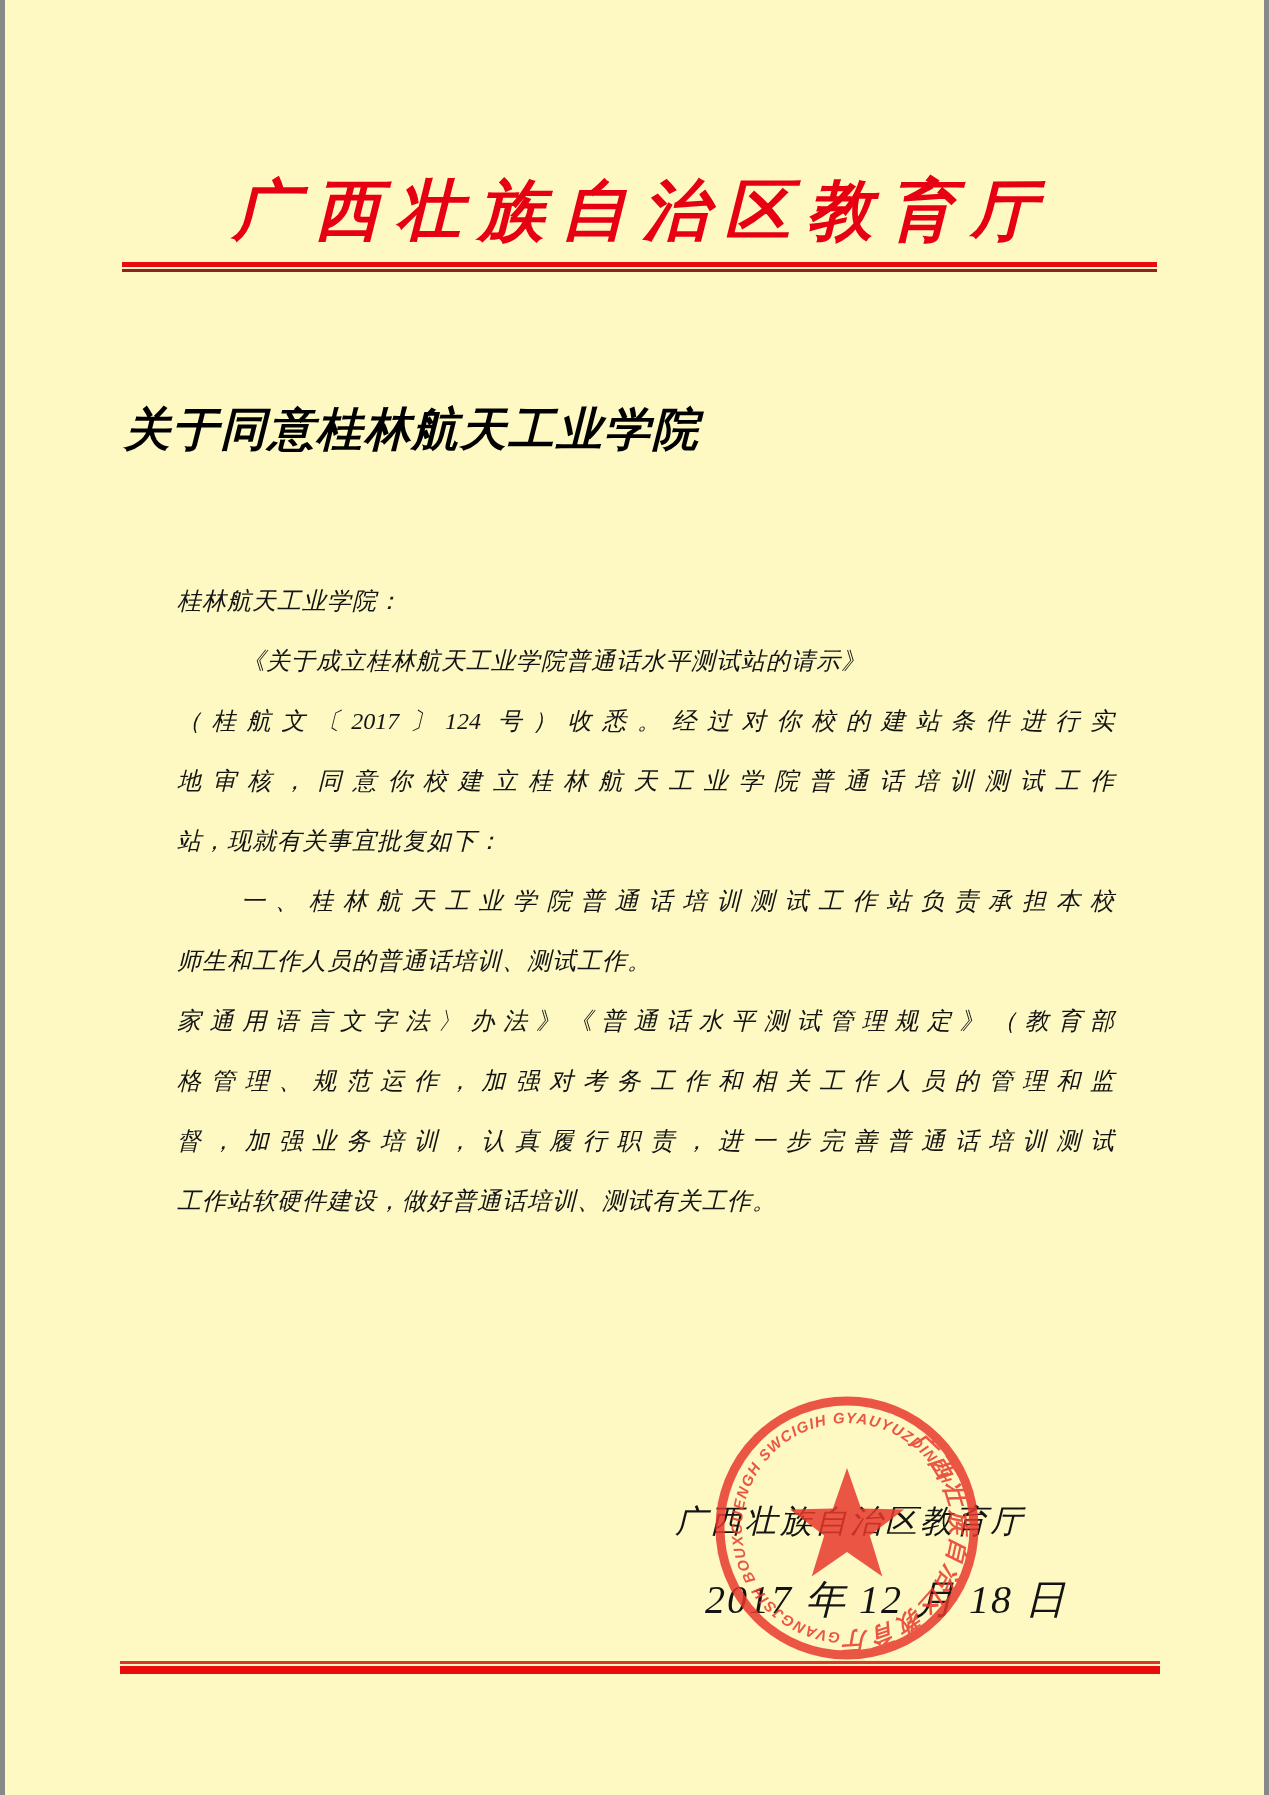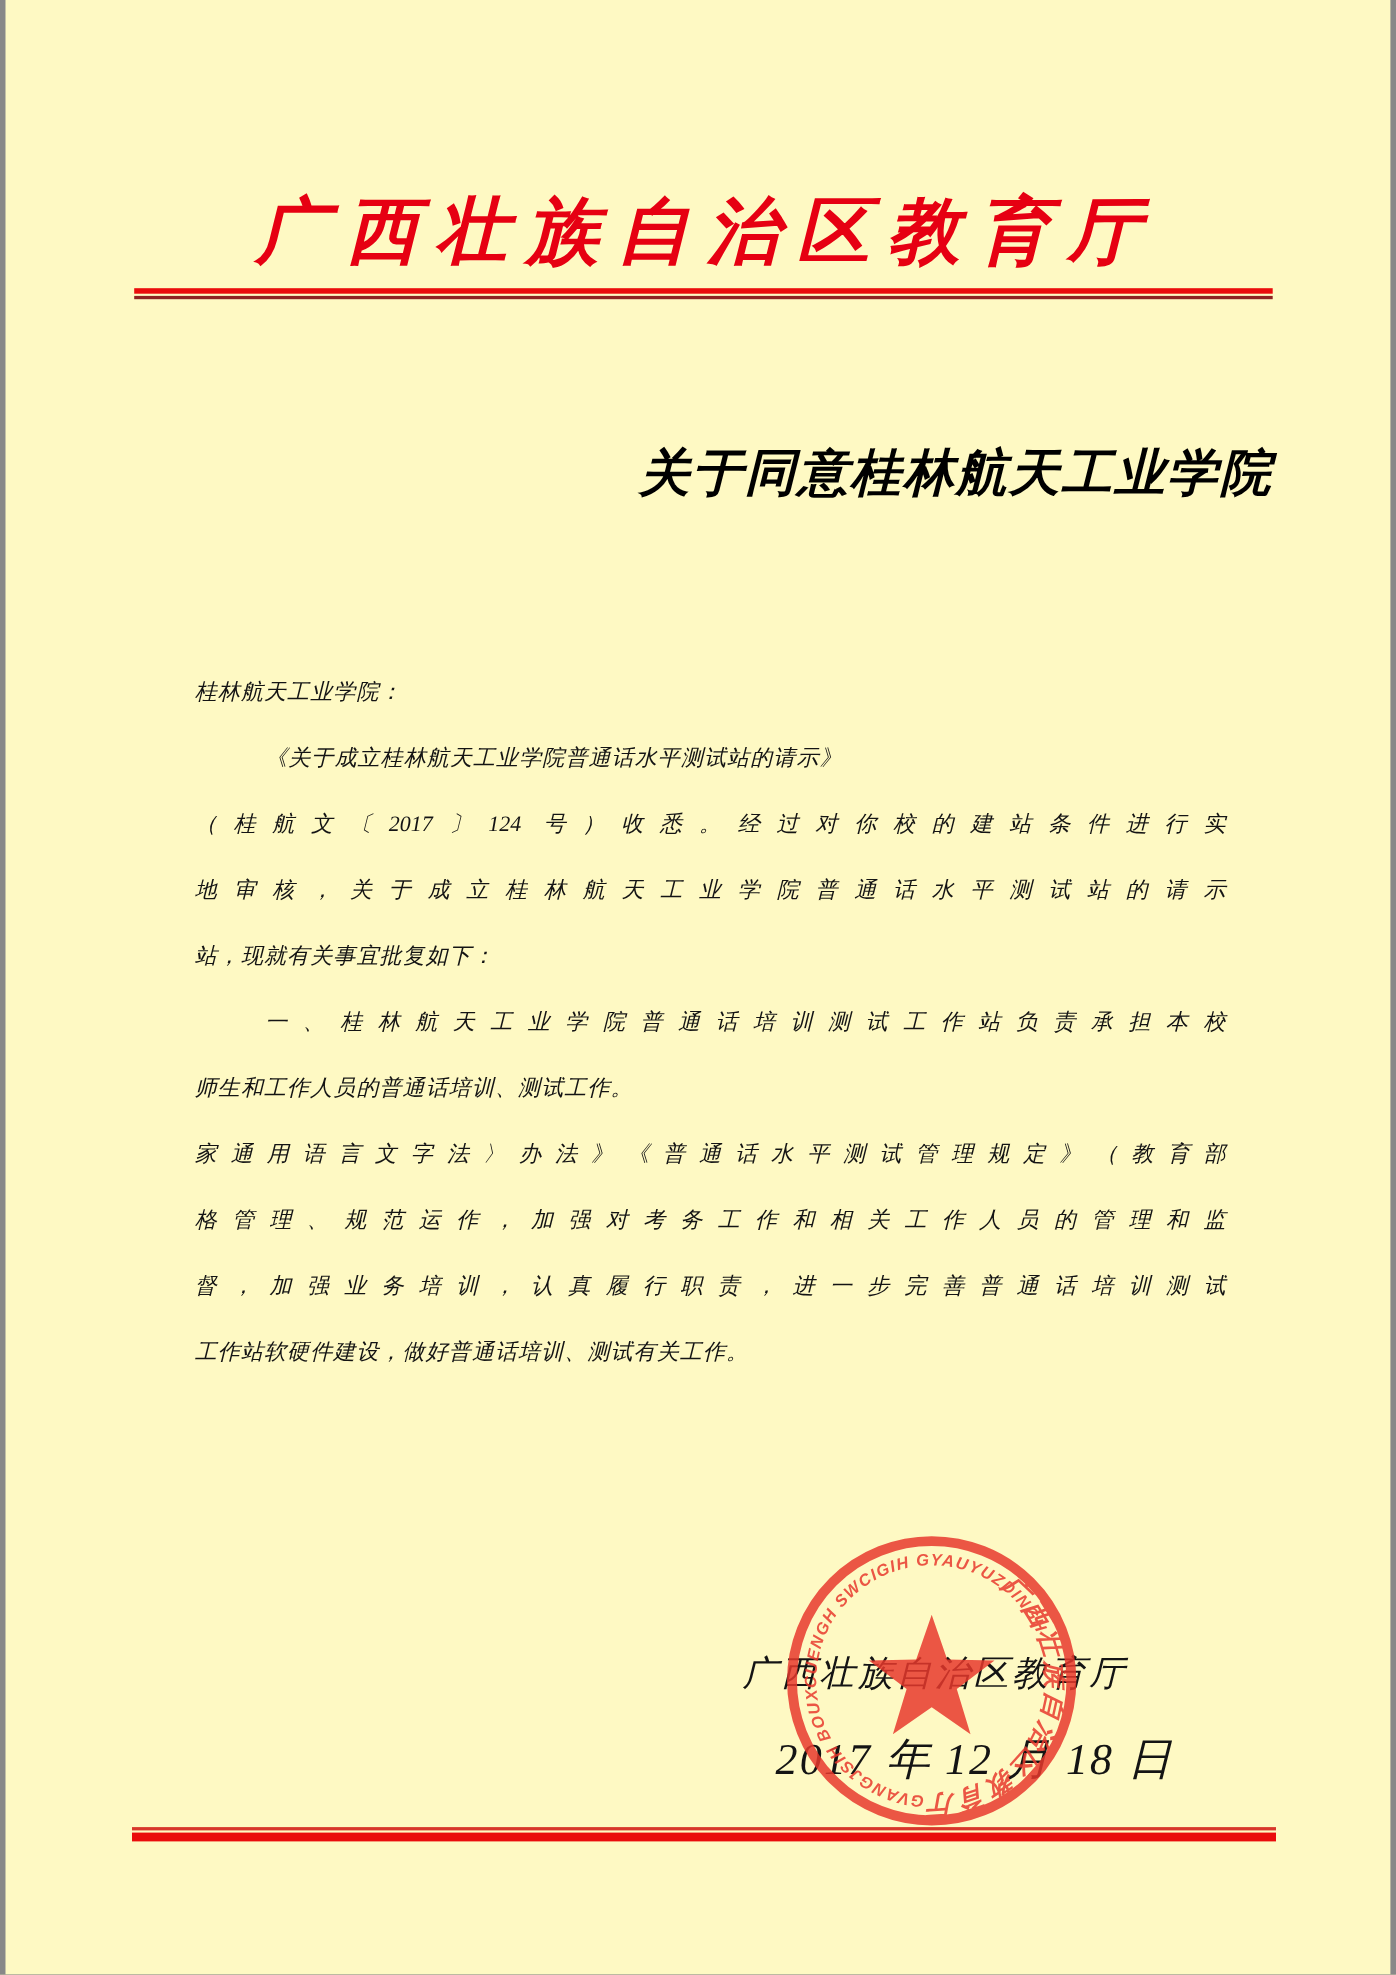--- a/index.html
+++ b/index.html
@@ -27,29 +27,29 @@
   .rule-top .thick { position:absolute; top:0; left:0; right:0; height:5px; background:#ea0c0c; }
   .rule-top .thin  { position:absolute; top:7px; left:0; right:0; height:3px; background:#8e2323; }
   .doc-number {
     position:absolute; top:287px; right:162px;
     font-size:31px; color:#161616; letter-spacing:2px;
     white-space:nowrap;
   }
   
   .doc-title {
     position:absolute; top:396px; left:119px; width:1033px;
-    text-align:right;
+    text-align:left;
     font-size:46px; font-weight:bold; color:#000;
     line-height:68px;
     letter-spacing:2px;
   }
   
   .body-text {
-    position:absolute; top:599px; left:172px; width:937px;
-    font-size:20px; color:#141414;
+    position:absolute; top:571px; left:172px; width:937px;
+    font-size:24px; color:#141414;
   }
   .body-line {
     height:60px; line-height:60px;
     white-space:nowrap;
     letter-spacing:1px;
   }
   .body-line.justify {
     white-space:normal;
     text-align:justify;
     text-align-last:justify;
@@ -93,21 +93,21 @@
 
 
   <div class="doc-title">
     <div>关于同意桂林航天工业学院</div>
   </div>
 
   <div class="body-text" id="body-lines">
       <div class="body-line">桂林航天工业学院：</div>
       <div class="body-line indent">《关于成立桂林航天工业学院普通话水平测试站的请示》</div>
       <div class="body-line justify">（桂航文〔2017〕124 号）收悉。经过对你校的建站条件进行实</div>
-      <div class="body-line justify">地审核，关于成立桂林航天工业学院普通话水平测试站的请示</div>
+      <div class="body-line justify">地审核，同意你校建立桂林航天工业学院普通话培训测试工作</div>
       <div class="body-line">站，现就有关事宜批复如下：</div>
       <div class="body-line indent justify">一、桂林航天工业学院普通话培训测试工作站负责承担本校</div>
       <div class="body-line">师生和工作人员的普通话培训、测试工作。</div>
       <div class="body-line justify">家通用语言文字法〉办法》《普通话水平测试管理规定》（教育部</div>
       <div class="body-line justify">格管理、规范运作，加强对考务工作和相关工作人员的管理和监</div>
       <div class="body-line justify">督，加强业务培训，认真履行职责，进一步完善普通话培训测试</div>
       <div class="body-line">工作站软硬件建设，做好普通话培训、测试有关工作。</div>
     </div>
 
   <div class="sig-org">广西壮族自治区教育厅</div>

